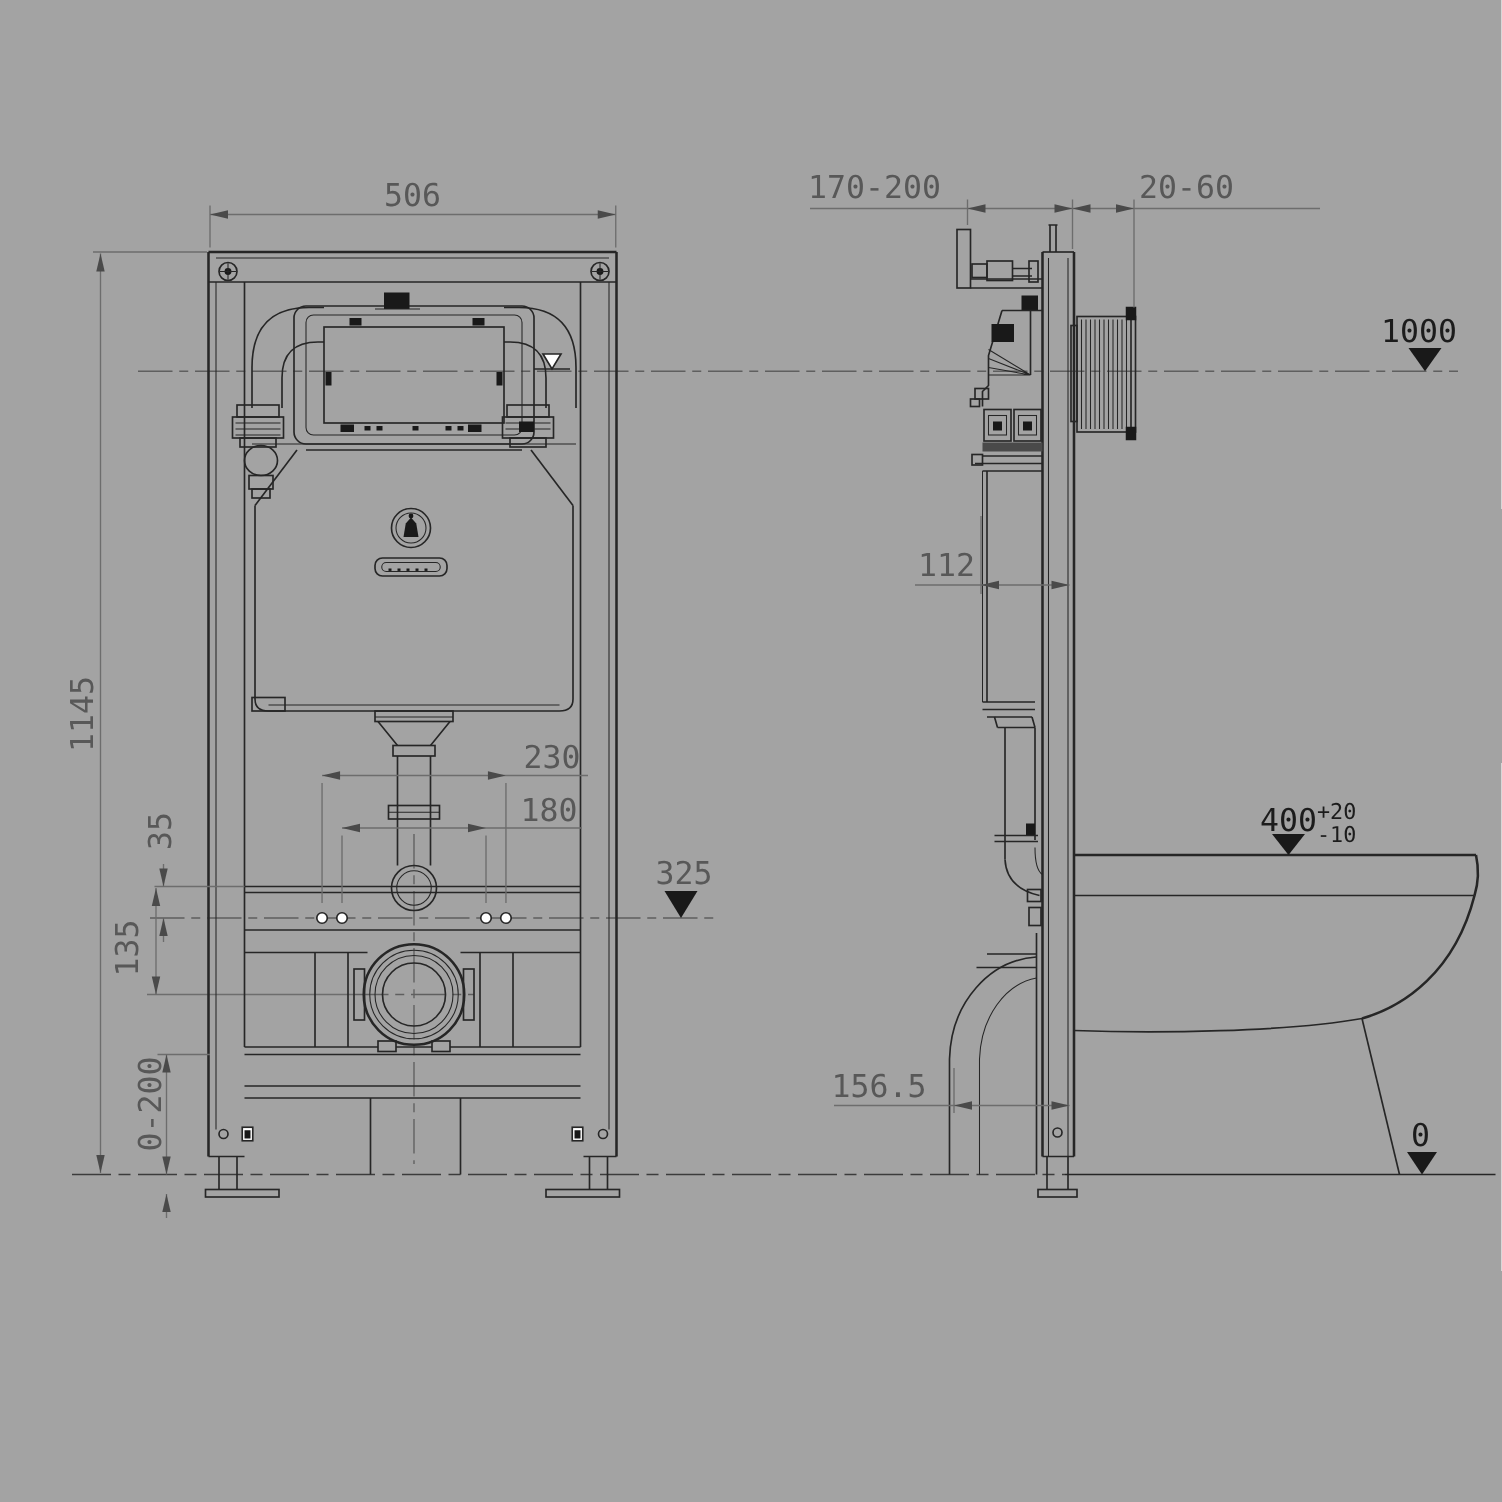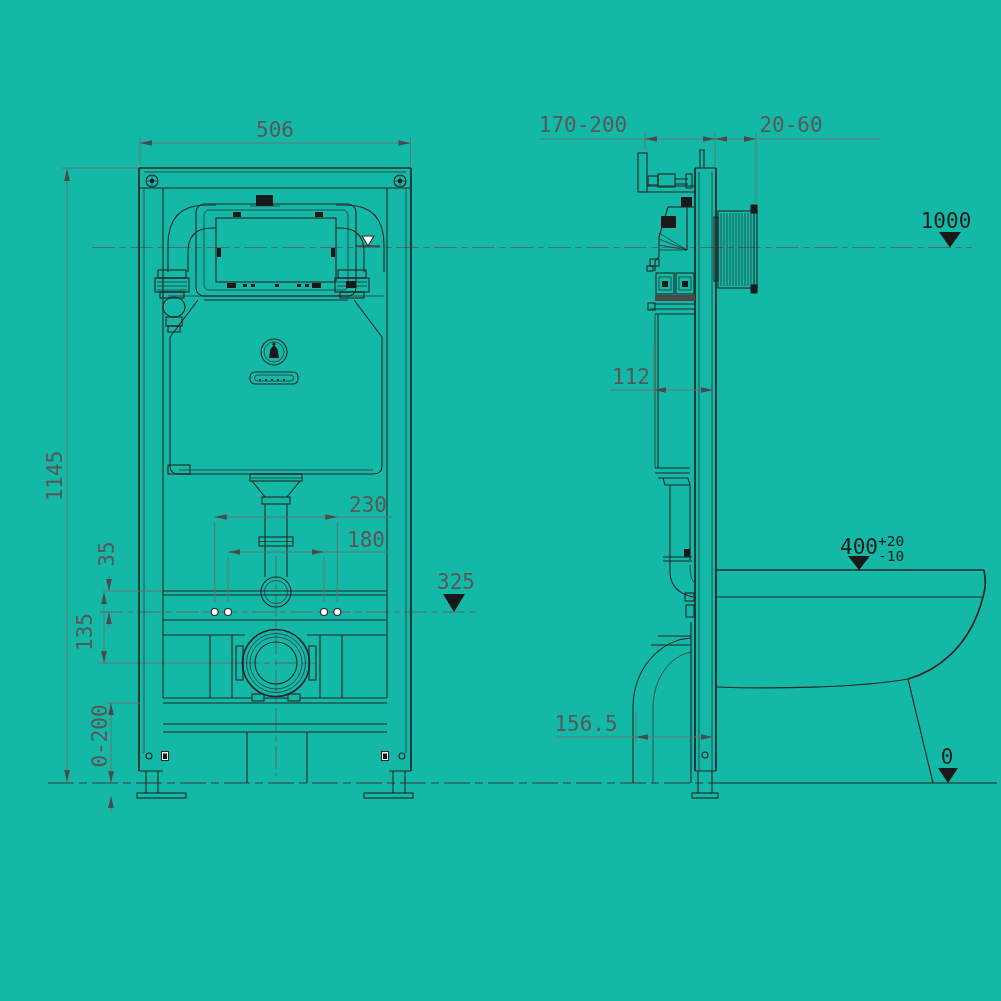--- a/index.html
+++ b/index.html
@@ -1,16 +1,16 @@
 <!DOCTYPE html>
 <html><head>
 <meta charset="utf-8">
 <style>
   html,body{margin:0;padding:0;background:#ffffff;}
-  .page{width:1001px;height:1001px;background:#14b8a6;position:relative;overflow:hidden;}
+  .page{width:1001px;height:1001px;background:#a3a3a3;position:relative;overflow:hidden;}
   svg{display:block;}
   .d  {stroke:#262626;stroke-width:1.1;fill:none;stroke-linecap:butt;}
   .d2 {stroke:#262626;stroke-width:1.7;fill:none;}
   .dt {stroke:#262626;stroke-width:0.7;fill:none;}
   .bk {fill:#191919;stroke:none;}
   .wh {fill:#ffffff;}
   .dim{stroke:#6d6d6d;stroke-width:0.9;fill:none;}
   .cl {stroke:#5f5f5f;stroke-width:0.9;fill:none;stroke-dasharray:23 4.5 6 4.5;}
   .fl {stroke:#3c3c3c;stroke-width:1.1;fill:none;stroke-dasharray:26 5 8 5;}
   text{font-family:"DejaVu Sans Mono","Liberation Mono",monospace;fill:#585858;}

